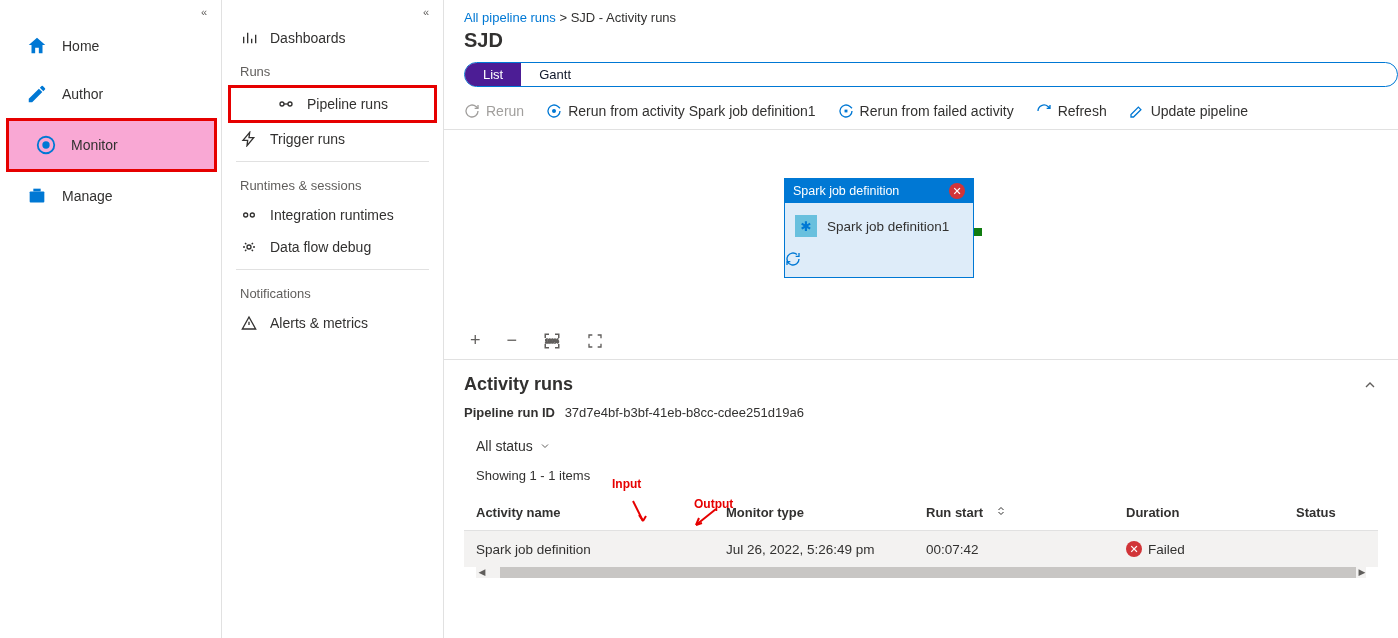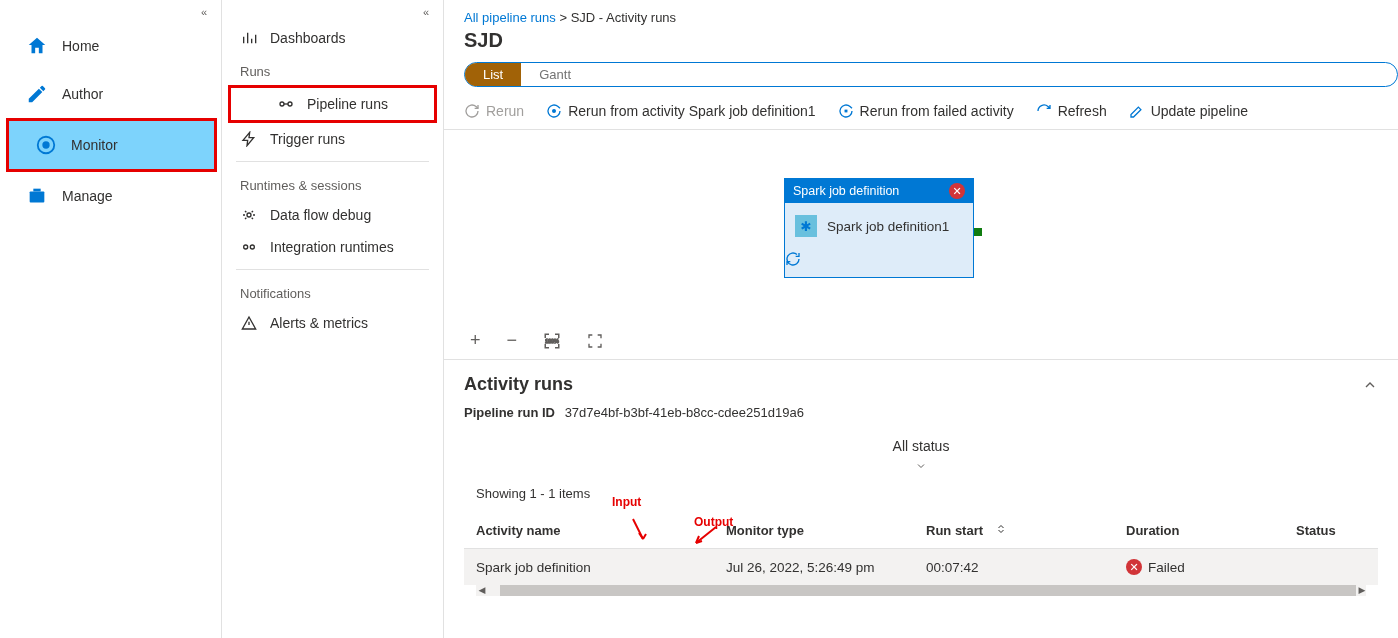--- a/index.html
+++ b/index.html
@@ -29,21 +29,21 @@
       cursor: pointer;
     }
     .nav-item {
       display: flex;
       align-items: center;
       height: 48px;
       padding: 0 26px;
       cursor: pointer;
       gap: 14px;
     }
-    .nav-item.selected { background: #7dd3fc; }
+    .nav-item.selected { background: #f9a8d4; }
     .nav-item .icon { width: 22px; height: 22px; display:flex; align-items:center; justify-content:center; }
     .nav-label { font-size: 14px; }
     .red-box-monitor { margin: 0 4px 0 6px; border: 3px solid #e60000; }
     
     .secondary-sidebar {
       width: 222px;
       border-right: 1px solid #e1e1e1;
       display: flex;
       flex-direction: column;
       padding-top: 6px;
@@ -83,23 +83,23 @@
       border-radius: 14px;
       overflow:hidden;
       margin: 0 0 10px 20px;
       font-size: 13px;
     }
     .view-toggle .opt {
       padding: 4px 18px;
       cursor:pointer;
     }
     .view-toggle .opt.active {
-      background:#a16207; color:#fff;
-    }
-    .view-toggle .opt.inactive { color:#737373; }
+      background:#4c1d95; color:#fff;
+    }
+    .view-toggle .opt.inactive { color:#0f172a; }
     .toolbar {
       display:flex;
       align-items:center;
       gap: 22px;
       padding: 6px 20px 10px 20px;
       border-bottom:1px solid #e1e1e1;
     }
     .tool-btn {
       display:flex;
       align-items:center;
@@ -196,21 +196,20 @@
     }
     .ar-title { font-size:18px; font-weight:600; }
     .run-id-row { font-size:13px; padding: 10px 0; }
     .run-id-row .label { font-weight:600; }
     .status-filter {
       display:flex;
       align-items:center;
       gap:6px;
       padding: 8px 12px;
       cursor:pointer;
-      flex-direction:column;
     }
     .count-row { font-size:13px; padding:6px 12px; }
     .table {
       width:100%;
       margin-top: 6px;
     }
     .table-header {
       display:grid;
       grid-template-columns: 250px 200px 200px 170px 170px 110px;
       padding: 10px 12px;
@@ -362,34 +361,34 @@
           <path d="M13 2L3 14h7l-1 8 10-12h-7z"></path>
         </svg>
     </span>
     <span>Trigger runs</span>
   </div>
   <div class="divider"></div>
   <div class="section-header">Runtimes &amp; sessions</div>
   <div class="sub-item">
     <span class="icon">
       <svg width="16" height="16" viewBox="0 0 24 24" fill="none" stroke="#323130" stroke-width="2">
+          <circle cx="7" cy="12" r="3"></circle>
+          <circle cx="17" cy="12" r="3"></circle>
+        </svg>
+    </span>
+    <span>Integration runtimes</span>
+  </div>
+  <div class="sub-item">
+    <span class="icon">
+      <svg width="16" height="16" viewBox="0 0 24 24" fill="none" stroke="#323130" stroke-width="2">
           <circle cx="12" cy="12" r="3"></circle>
           <path d="M3 12h3M18 12h3M6 6l2 2M16 16l2 2M6 18l2-2M16 8l2-2"></path>
         </svg>
     </span>
     <span>Data flow debug</span>
-  </div>
-  <div class="sub-item">
-    <span class="icon">
-      <svg width="16" height="16" viewBox="0 0 24 24" fill="none" stroke="#323130" stroke-width="2">
-          <circle cx="7" cy="12" r="3"></circle>
-          <circle cx="17" cy="12" r="3"></circle>
-        </svg>
-    </span>
-    <span>Integration runtimes</span>
   </div>
   <div class="divider"></div>
   <div class="section-header">Notifications</div>
   <div class="sub-item">
     <span class="icon">
       <svg width="16" height="16" viewBox="0 0 24 24" fill="none" stroke="#323130" stroke-width="2">
           <path d="M12 3L2 21h20z"></path>
           <path d="M12 10v5M12 18v0"></path>
         </svg>
     </span>

